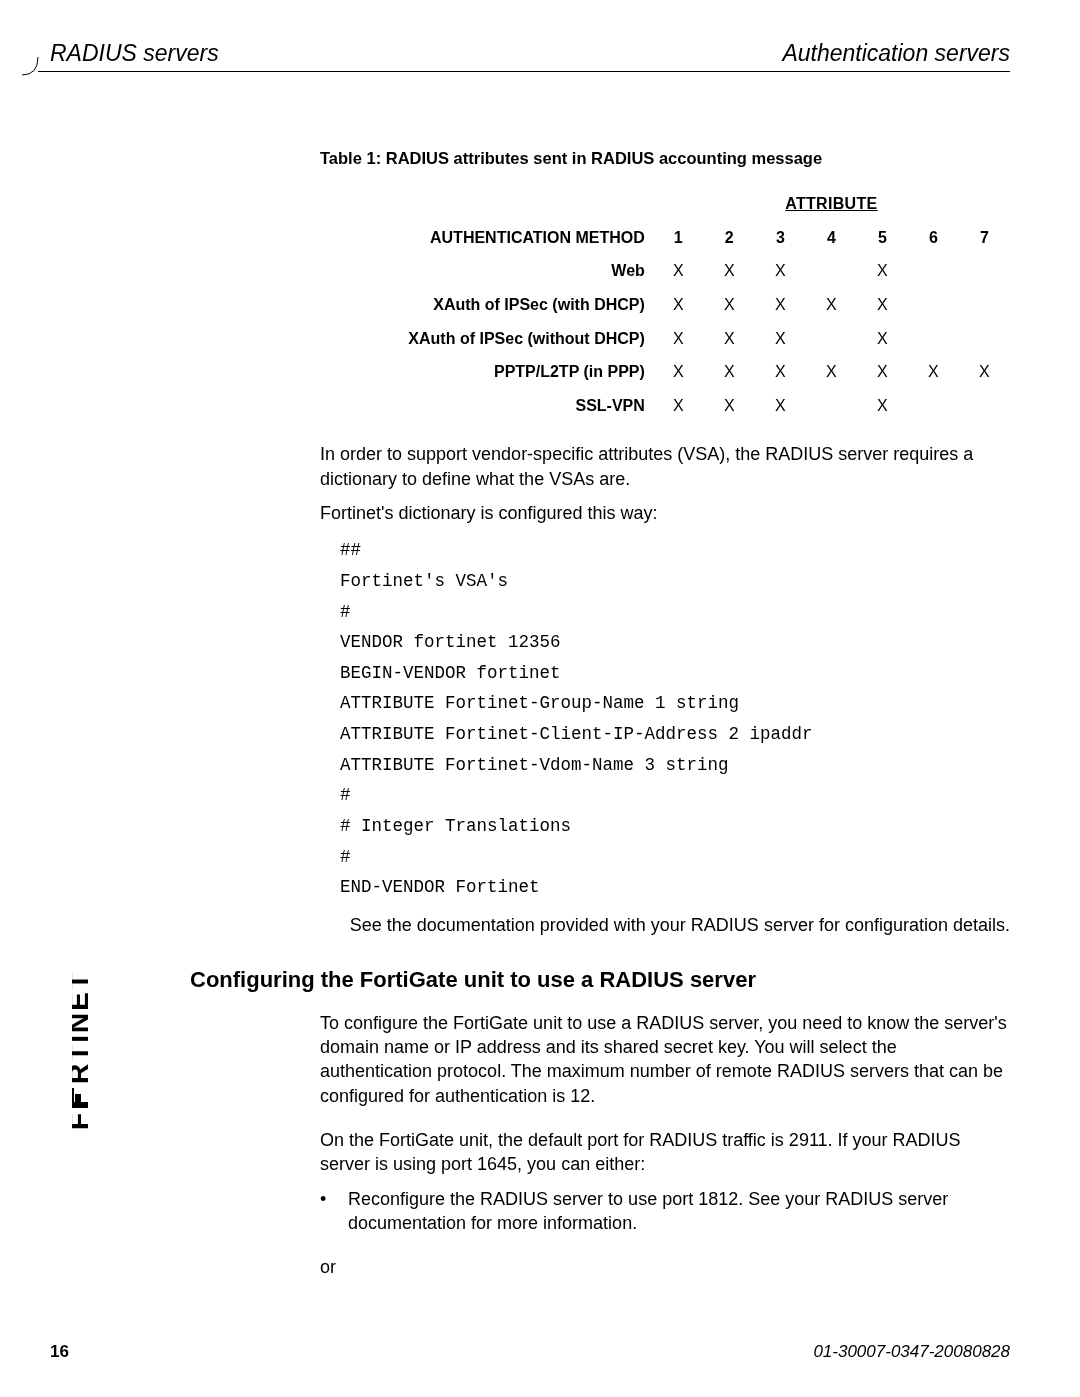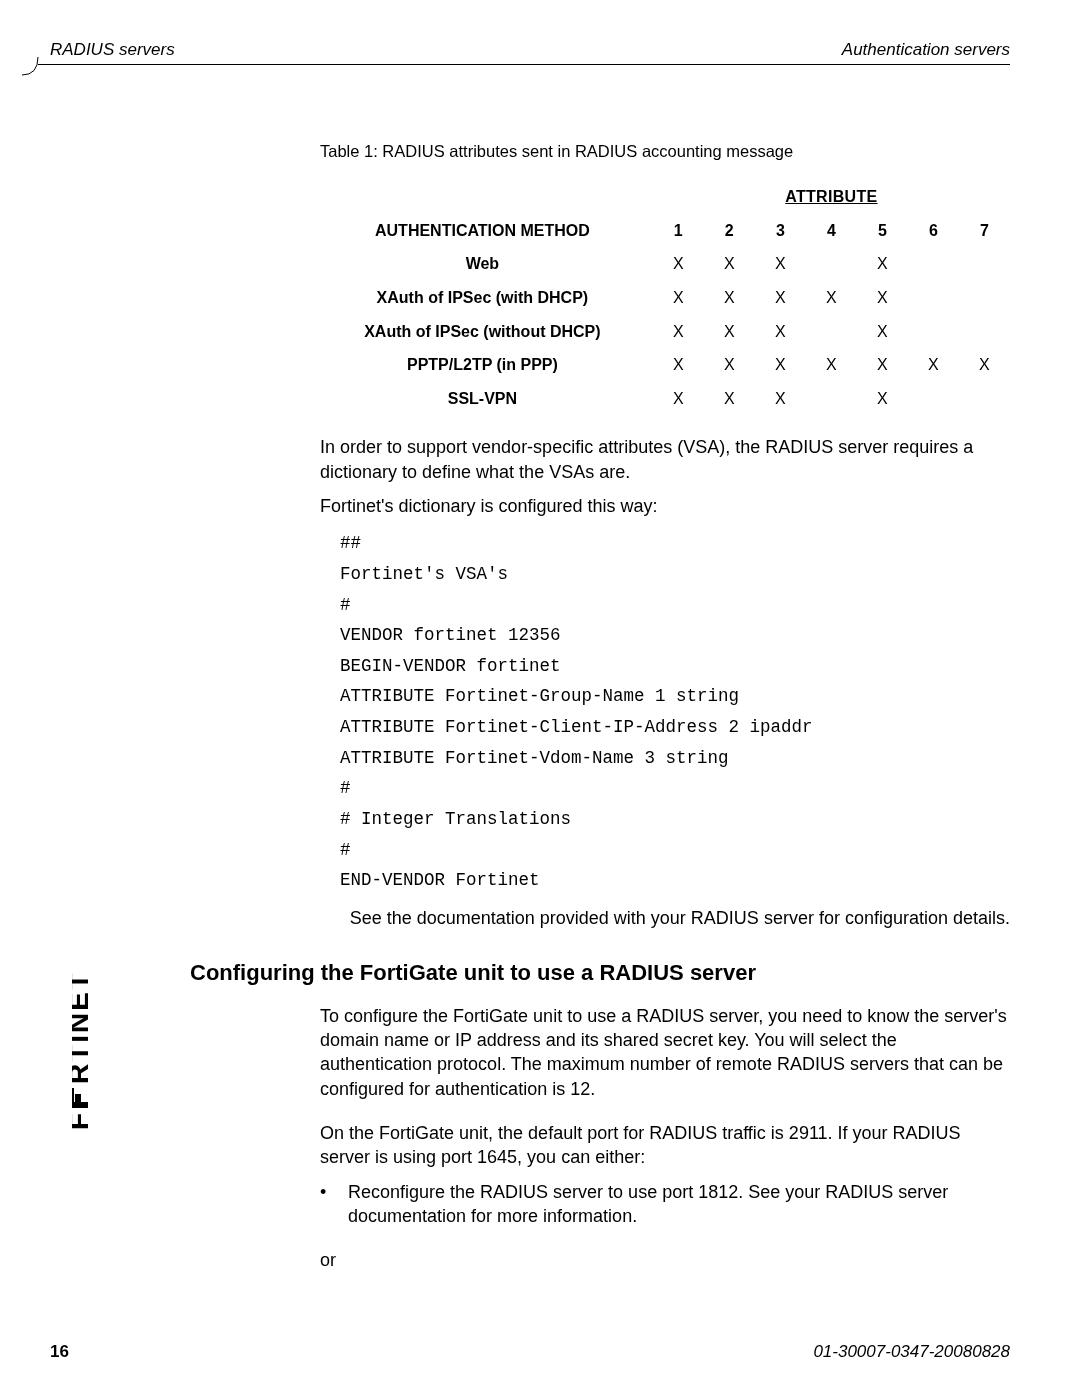--- a/index.html
+++ b/index.html
@@ -16,35 +16,35 @@
     position: relative;
     padding: 40px 70px 40px 50px;
   }
   .header-line {
     border-bottom: 1px solid #000;
     margin: 0 0 0 -12px;
     padding: 0 0 4px 12px;
     display: flex;
     justify-content: space-between;
     font-style: italic;
-    font-size: 17px;
+    font-size: 23px;
   }
   .header-curve {
     position: absolute;
     left: 22px;
     top: 57px;
   }
   .content {
     margin-left: 270px;
     margin-top: 75px;
     font-size: 18px;
     line-height: 1.35;
   }
   .table-caption {
-    font-weight: normal;
+    font-weight: bold;
     font-size: 16.5px;
     margin-bottom: 18px;
   }
   .attr-label {
     font-weight: bold;
     font-size: 16px;
     text-align: left;
     padding-left: 8px;
     text-decoration: underline;
     letter-spacing: 0.02em;
@@ -52,21 +52,21 @@
   table.radius {
     border-collapse: collapse;
     font-size: 16px;
     width: 100%;
   }
   table.radius th, table.radius td {
     padding: 6px 8px;
     text-align: center;
   }
   table.radius td.method {
-    text-align: center;
+    text-align: right;
     font-weight: bold;
     padding-left: 0;
     white-space: nowrap;
   }
   table.radius th {
     font-weight: bold;
   }
   table.radius .colnum {
     width: 46px;
   }

